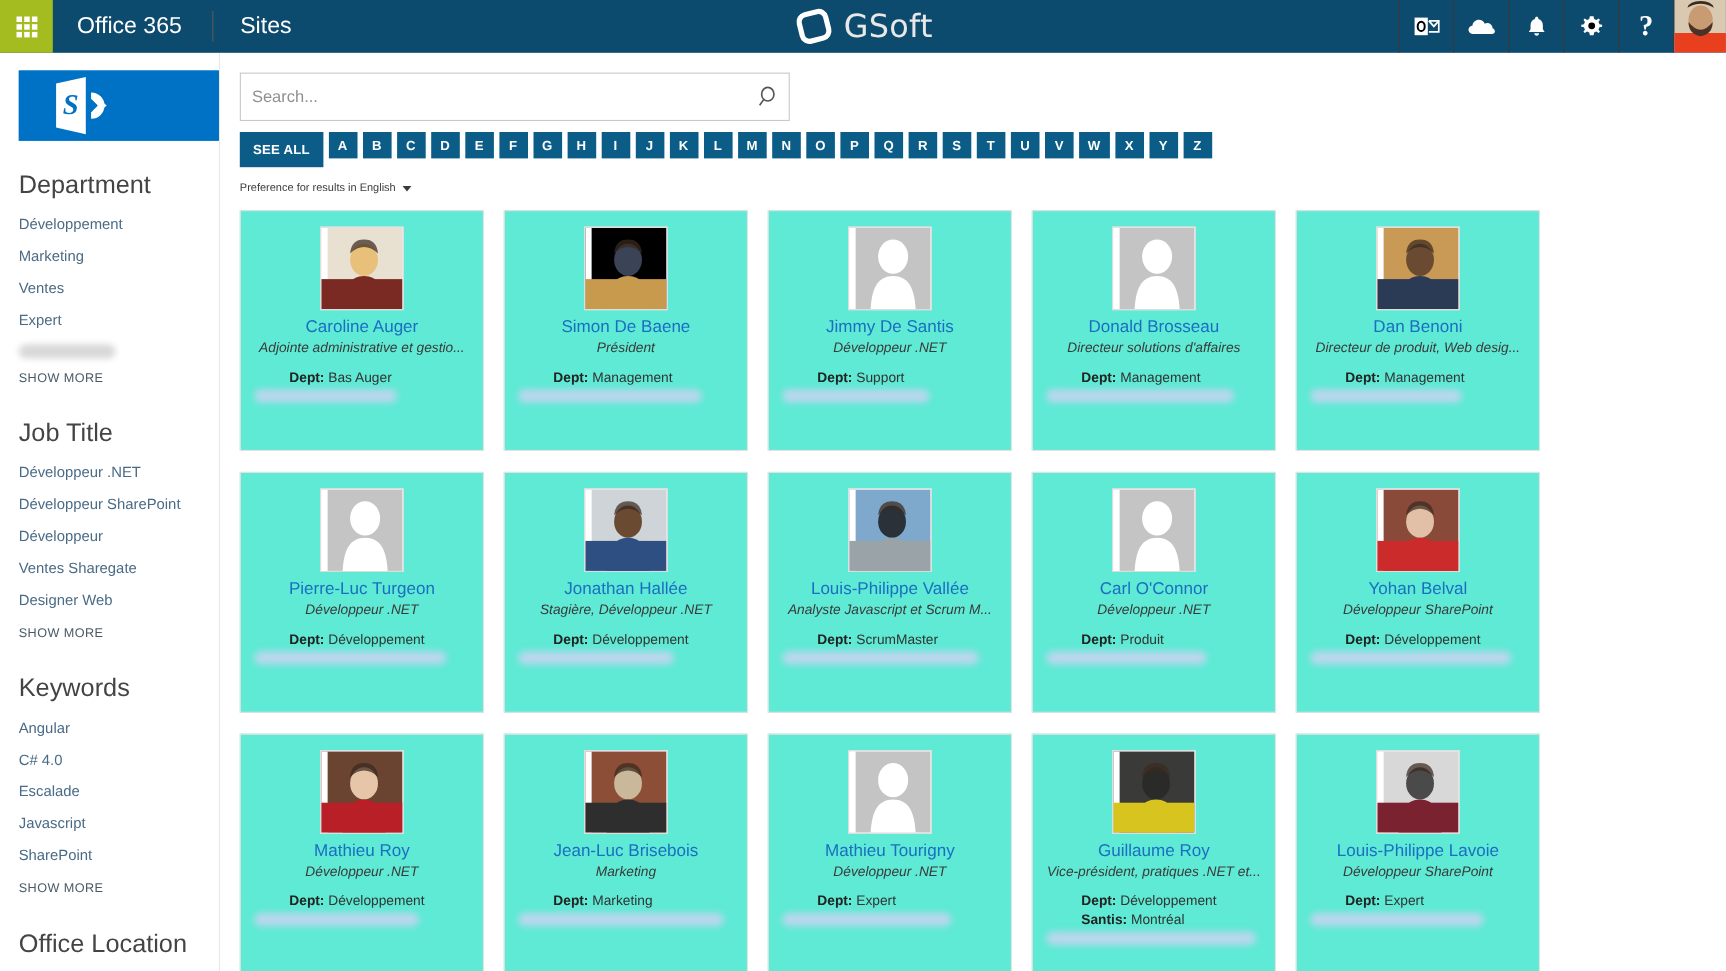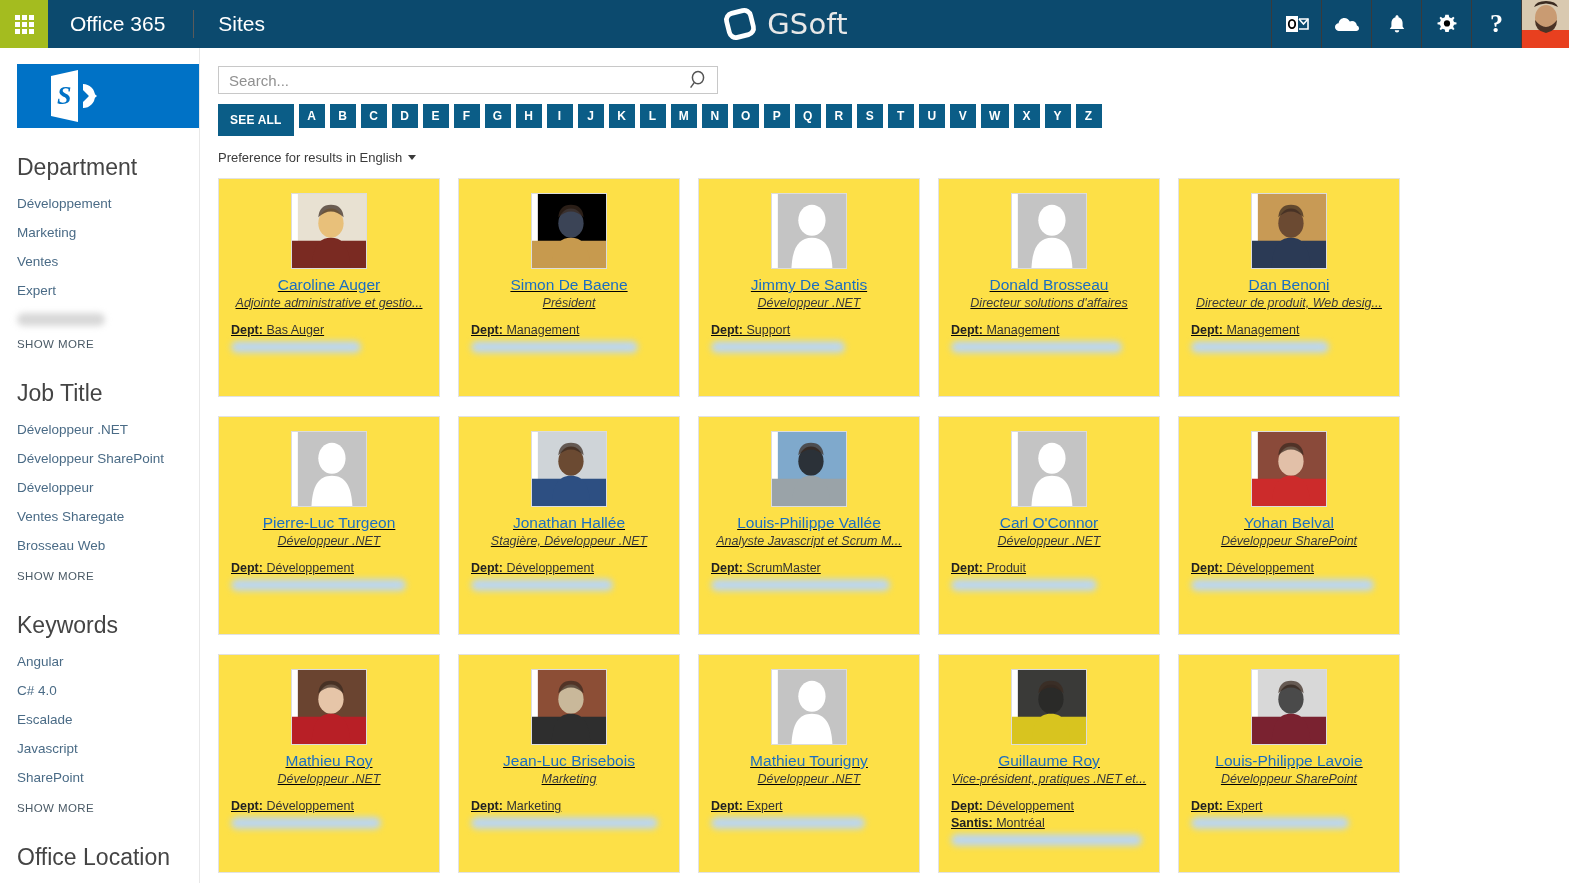--- a/index.html
+++ b/index.html
@@ -150,21 +150,21 @@
   
   #content {
     position: absolute; left: 200px; top: 0;
     width: 1369px; height: 835px;
     padding: 0 0 0 18px;
   }
 
   .search-row {
     margin-top: 18px;
     width: 500px;
-    height: 28px;
+    height: 44px;
     border: 1px solid #c8c8c8;
     display: flex; align-items: center;
     background: #ffffff;
   }
   .search-input {
     flex: 1;
     border: none; outline: none;
     font-size: 15px;
     color: #333;
     padding: 0 10px;
@@ -201,21 +201,21 @@
     min-width: 26px;
     padding: 0 8px;
     display: flex; align-items: center; justify-content: center;
     cursor: pointer;
     letter-spacing: .3px;
   }
   .alpha-btn.seeall { padding: 16px 12px; letter-spacing: .2px;}
 
   .pref-row {
     margin-top: 14px;
-    font-size: 13px;
+    font-size: 10px;
     color: #3b3b3b;
     cursor: pointer;
     display: inline-flex; align-items: center; gap: 4px;
   }
   .caret-dn {
     width: 0; height: 0;
     border-left: 4px solid transparent;
     border-right: 4px solid transparent;
     border-top: 5px solid #3b3b3b;
     display: inline-block;
@@ -225,28 +225,27 @@
   
   .card-grid {
     margin-top: 12px;
     display: grid;
     grid-template-columns: repeat(5, 222px);
     gap: 19px 18px;
     width: 1185px;
   }
   .pcard {
     border: 1px solid #e2e2e2;
-    background: #fde047;
+    background: #5eead4;
     height: 219px;
     padding: 14px 12px 8px 12px;
     display: flex; flex-direction: column;
     align-items: stretch;
     cursor: pointer;
     overflow: hidden;
-    text-decoration: underline;
   }
   .pc-photo-wrap {
     display: flex; justify-content: center;
     margin-bottom: 6px;
   }
   .pc-photo {
     width: 76px; height: 76px;
     border: 1px solid #dcdcdc;
     overflow: hidden;
     position: relative;
@@ -273,21 +272,21 @@
     overflow: hidden;
     text-overflow: ellipsis;
   }
   .pc-fields { margin-top: 11px; }
   .pc-field {
     font-size: 12.5px;
     color: #333;
     line-height: 17px;
     white-space: nowrap;
   }
-  .pc-field .lbl { font-weight: bold; color: #222; }
+  .pc-field .lbl { font-weight: bold; color: #222; margin-left: 32px; }
   .pc-email {
     margin-top: 2px;
     height: 12px;
     background: #bcd6ee;
     filter: blur(3.2px);
     border-radius: 6px;
     color: transparent;
     font-size: 11px;
     overflow: hidden;
   }
@@ -385,21 +384,21 @@
       <div class="nav-item redacted"></div>
       <div class="nav-more">SHOW MORE</div>
     </div>
 
     <div>
       <div class="nav-group-title">Job Title</div>
       <div class="nav-item">Développeur .NET</div>
       <div class="nav-item">Développeur SharePoint</div>
       <div class="nav-item">Développeur</div>
       <div class="nav-item">Ventes Sharegate</div>
-      <div class="nav-item">Brosseau Web</div>
+      <div class="nav-item">Designer Web</div>
       <div class="nav-more">SHOW MORE</div>
     </div>
 
     <div>
       <div class="nav-group-title">Keywords</div>
       <div class="nav-item">Angular</div>
       <div class="nav-item">C# 4.0</div>
       <div class="nav-item">Escalade</div>
       <div class="nav-item">Javascript</div>
       <div class="nav-item">SharePoint</div>

